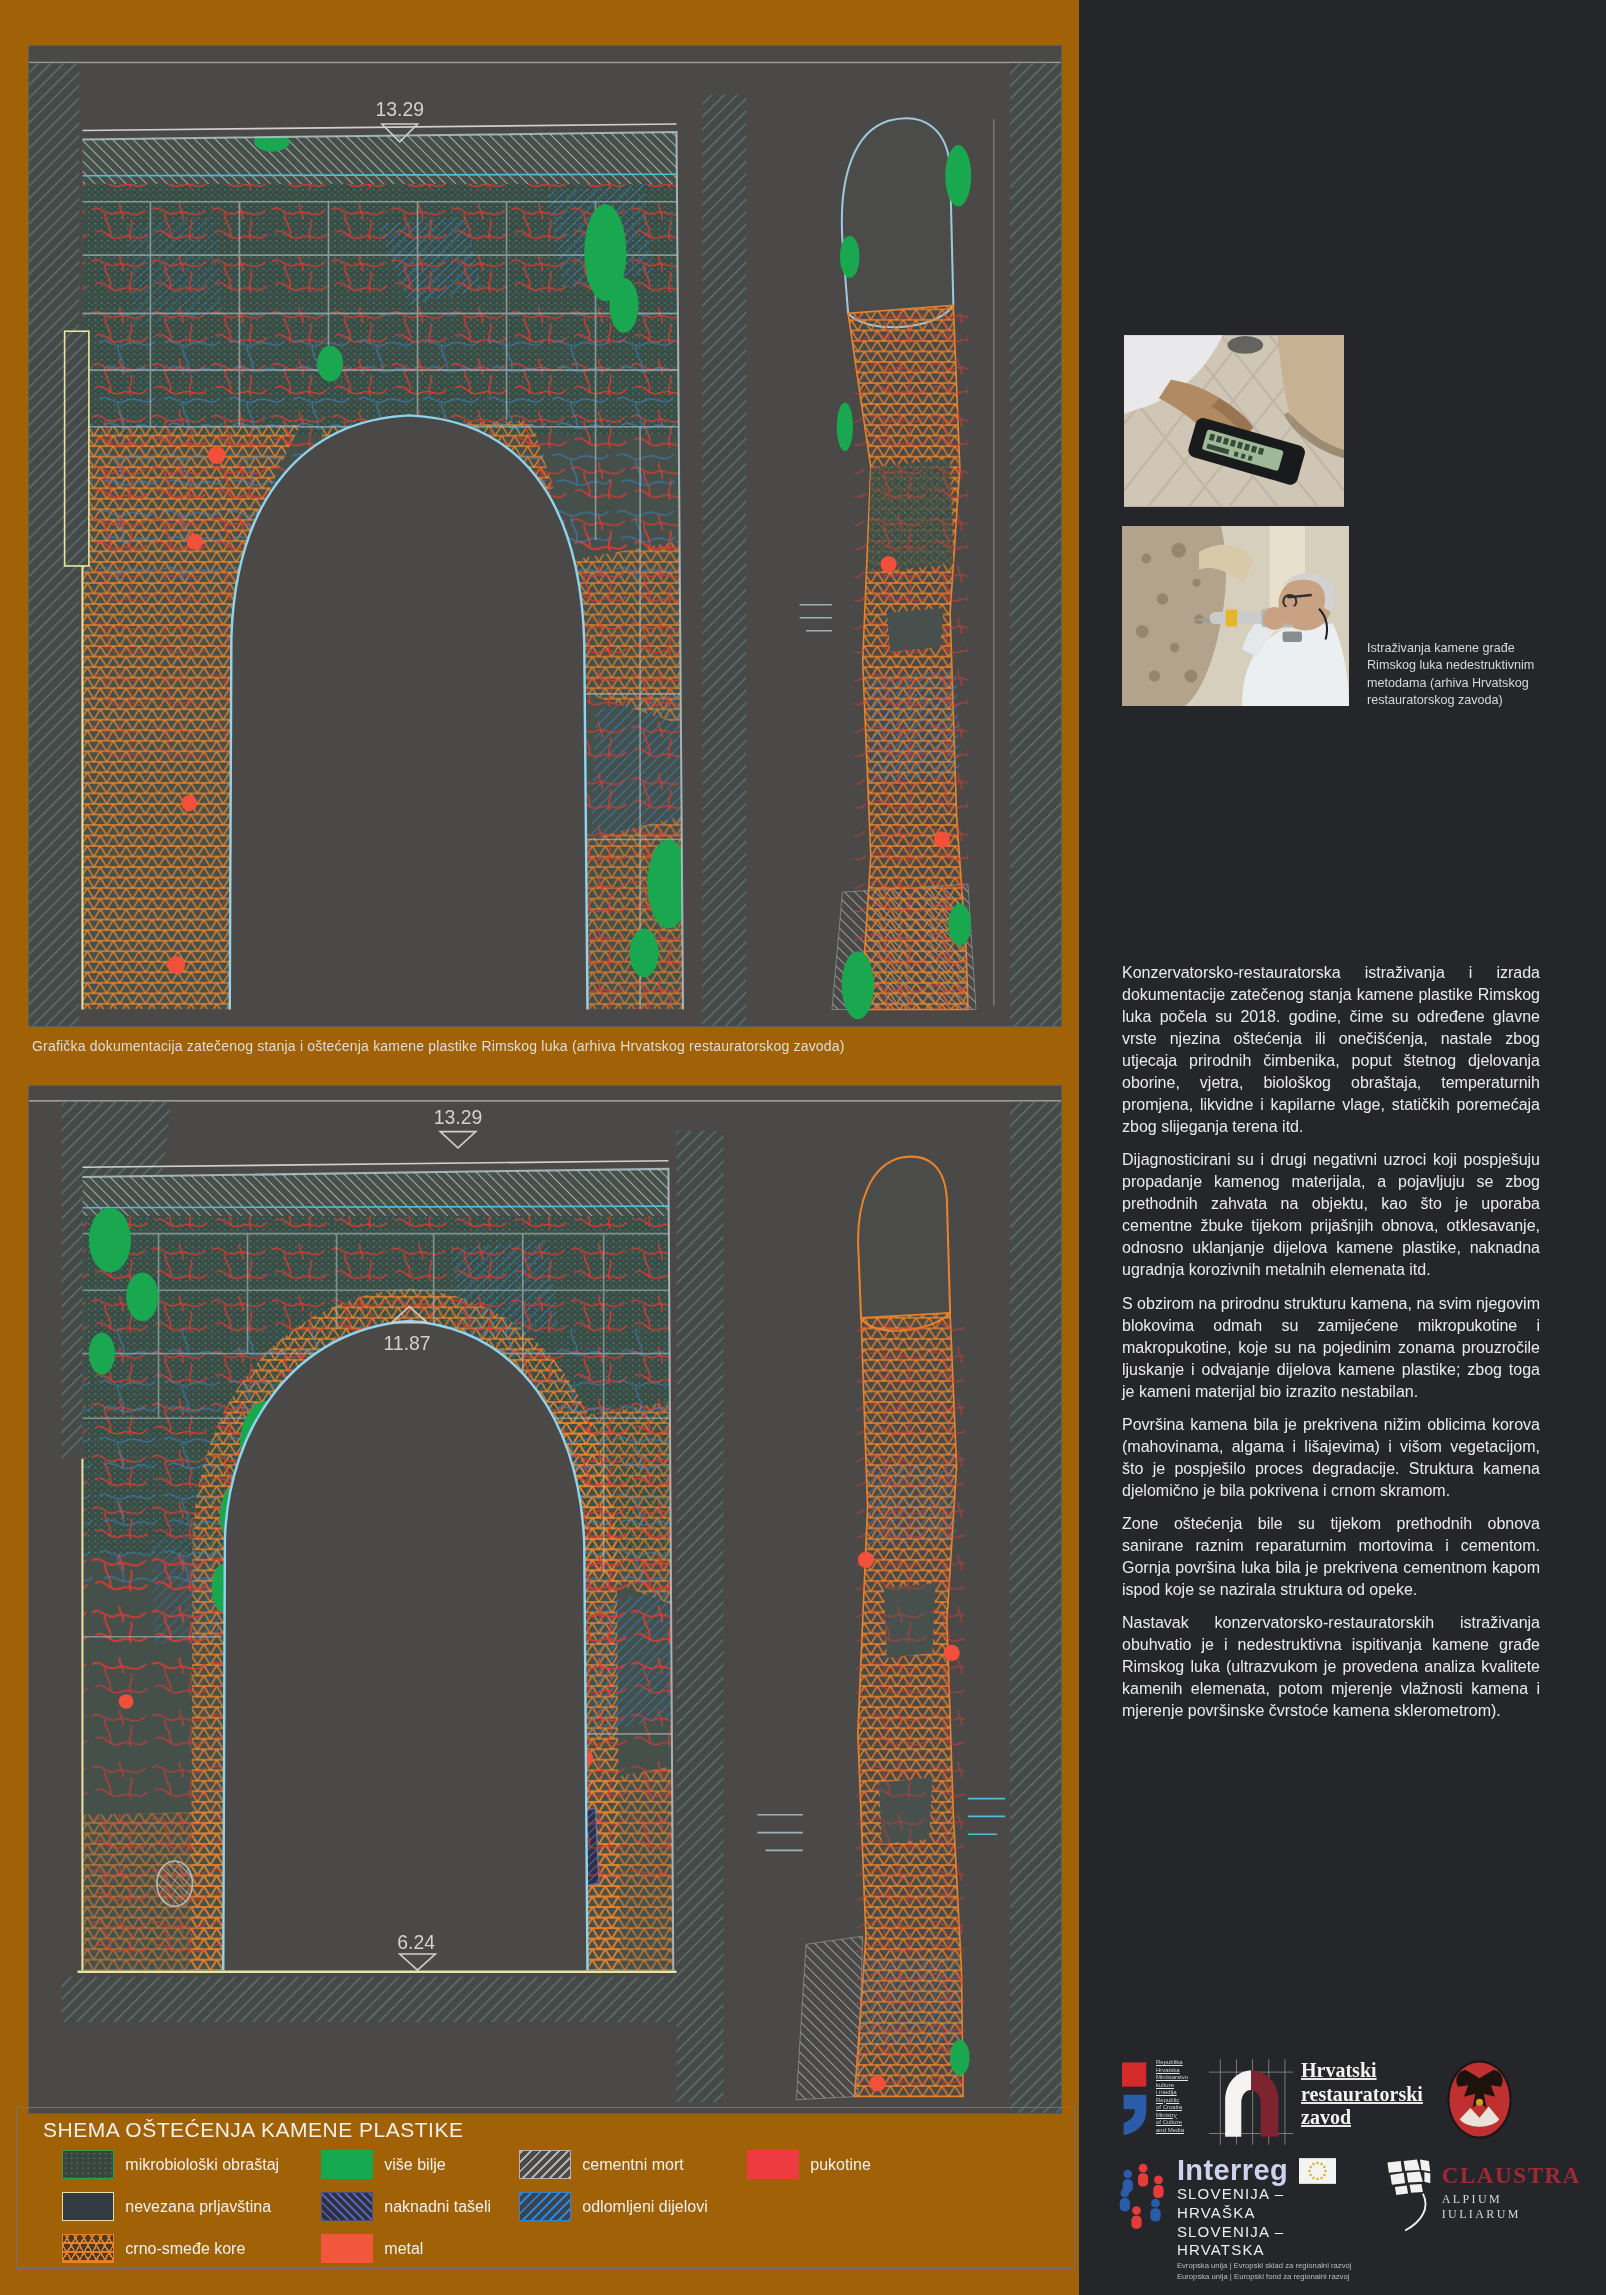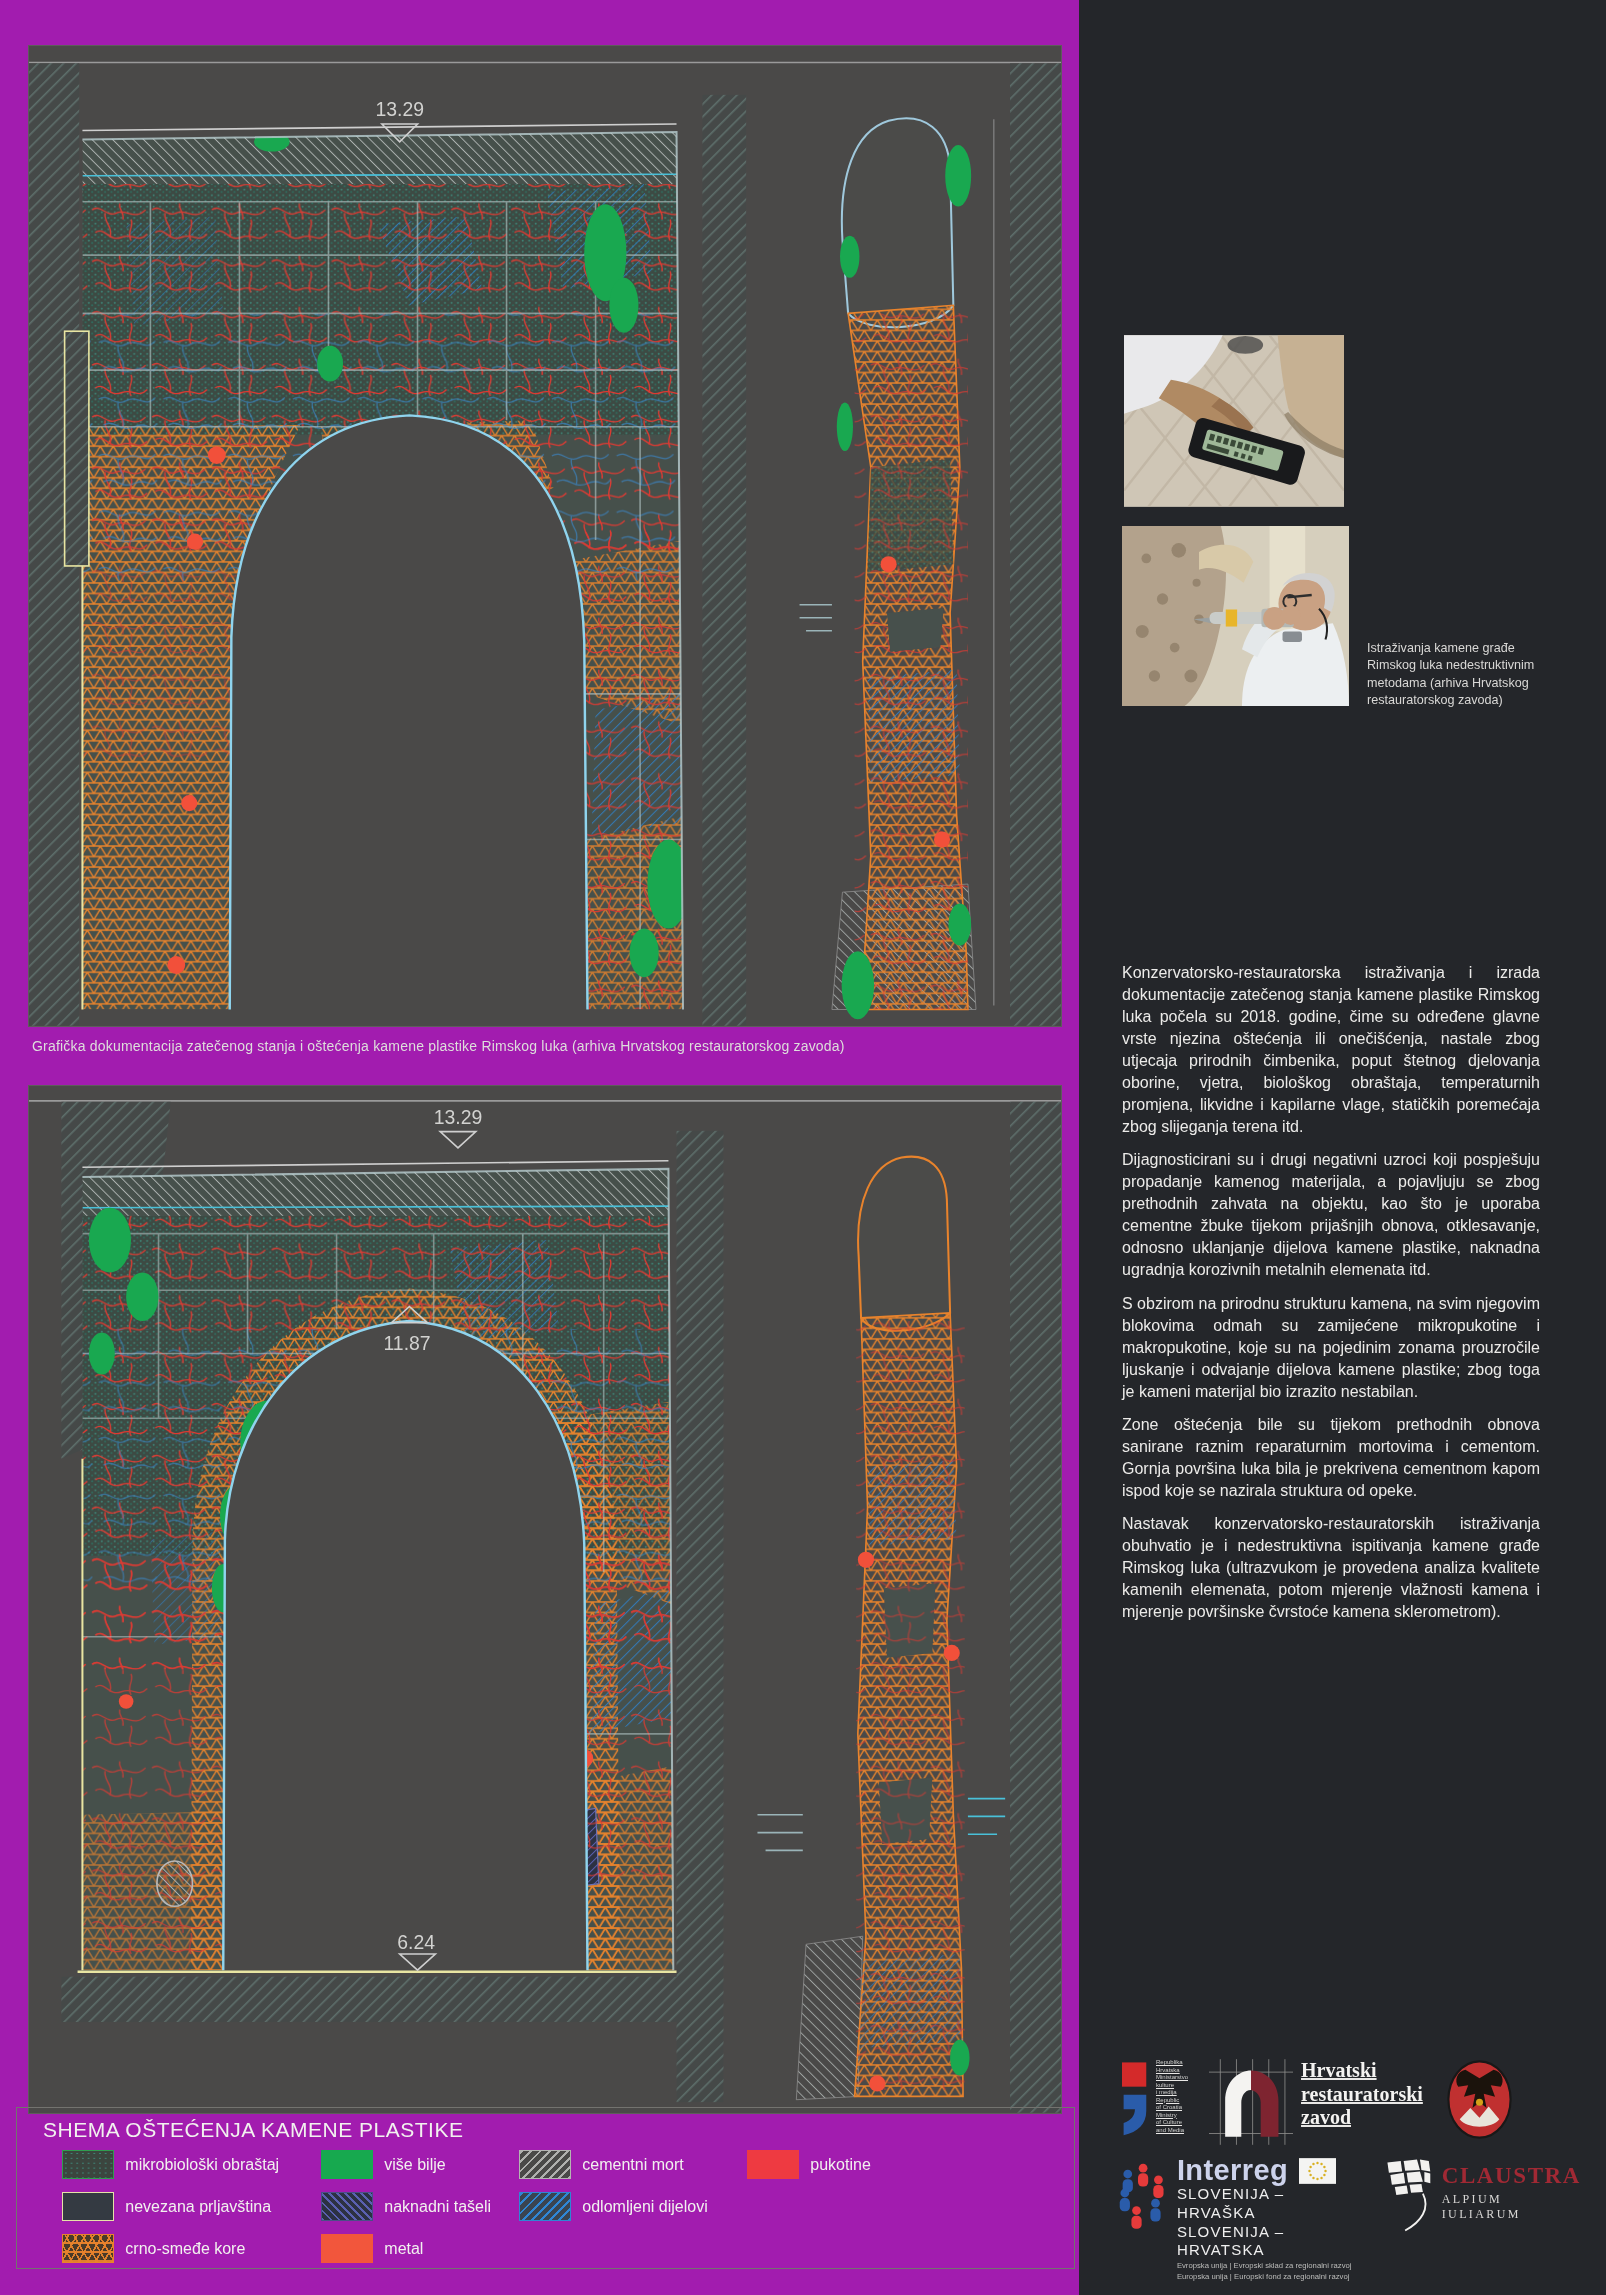--- a/index.html
+++ b/index.html
@@ -1,16 +1,16 @@
 <!DOCTYPE html>
 <html style="font-size:13px"><head>
 <meta charset="utf-8">
 <style>
   html,body{margin:0;padding:0;background:#333;}
-  #poster{position:relative;width:1606px;height:2295px;background:#a21caf;overflow:hidden;
+  #poster{position:relative;width:1606px;height:2295px;background:#a16207;overflow:hidden;
           font-family:"Liberation Sans",sans-serif;color:#e9e8e6;}
   
   .panel{position:absolute;border:0.8px solid #5d5d5b;background:#4a4948;}
   #panel1{left:28px;top:45px;width:1032px;height:980px;}
   #panel2{left:28px;top:1085px;width:1032px;height:1027px;}
   .panel svg{position:absolute;left:0;top:0;}
   .drawcap{position:absolute;left:32px;top:1038px;width:1020px;font-size:14px;color:#dededc;letter-spacing:0.2px;}
   .meas{font-family:"Liberation Sans",sans-serif;font-size:24px;fill:#d2d2d0;}
   
   #legend{position:absolute;left:16px;top:2107px;width:1057px;height:160px;border:0.8px solid #73736f;}
@@ -373,20 +373,21 @@
 
   <div id="photocap">Istraživanja kamene građe
 Rimskog luka nedestruktivnim
 metodama (arhiva Hrvatskog
 restauratorskog zavoda)</div>
 
   <div id="paras">
     <p>Konzervatorsko-restauratorska istraživanja i izrada dokumentacije zatečenog stanja kamene plastike Rimskog luka počela su 2018. godine, čime su određene glavne vrste njezina oštećenja ili onečišćenja, nastale zbog utjecaja prirodnih čimbenika, poput štetnog djelovanja oborine, vjetra, biološkog obraštaja, temperaturnih promjena, likvidne i kapilarne vlage, statičkih poremećaja zbog slijeganja terena itd.</p>
     <p>Dijagnosticirani su i drugi negativni uzroci koji pospješuju propadanje kamenog materijala, a pojavljuju se zbog prethodnih zahvata na objektu, kao što je uporaba cementne žbuke tijekom prijašnjih obnova, otklesavanje, odnosno uklanjanje dijelova kamene plastike, naknadna ugradnja korozivnih metalnih elemenata itd.</p>
     <p>S obzirom na prirodnu strukturu kamena, na svim njegovim blokovima odmah su zamijećene mikropukotine i makropukotine, koje su na pojedinim zonama prouzročile ljuskanje i odvajanje dijelova kamene plastike; zbog toga je kameni materijal bio izrazito nestabilan.</p>
+    <p>Površina kamena bila je prekrivena nižim oblicima korova (mahovinama, algama i lišajevima) i višom vegetacijom, što je pospješilo proces degradacije. Struktura kamena djelomično je bila pokrivena i crnom skramom.</p>
     <p>Zone oštećenja bile su tijekom prethodnih obnova sanirane raznim reparaturnim mortovima i cementom. Gornja površina luka bila je prekrivena cementnom kapom ispod koje se nazirala struktura od opeke.</p>
     <p>Nastavak konzervatorsko-restauratorskih istraživanja obuhvatio je i nedestruktivna ispitivanja kamene građe Rimskog luka (ultrazvukom je provedena analiza kvalitete kamenih elemenata, potom mjerenje vlažnosti kamena i mjerenje površinske čvrstoće kamena sklerometrom).</p>
   </div>
 
   <div id="logorow1">
     <svg width="27.5" height="78" viewBox="0 0 34 96">
       <rect x="0" y="4" width="30" height="30" fill="#d42a2a"></rect>
       <path d="M2,44 h28 v20 c0,16 -10,26 -28,30 v-15 c9,-3 14,-9 14,-17 h-14 Z" fill="#2a5caa"></path>
     </svg>
     <div class="mintext">Republika

